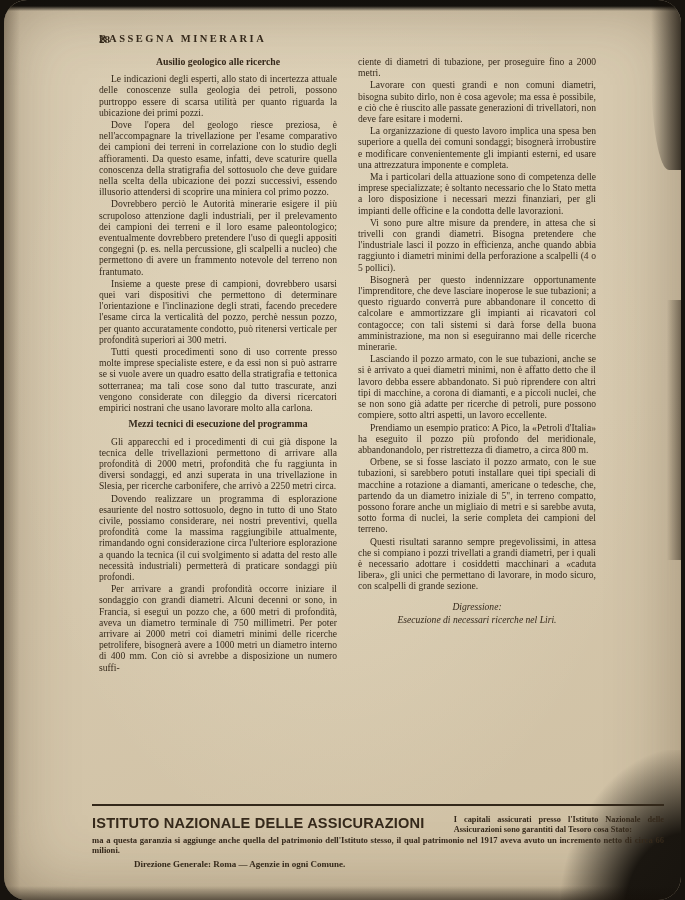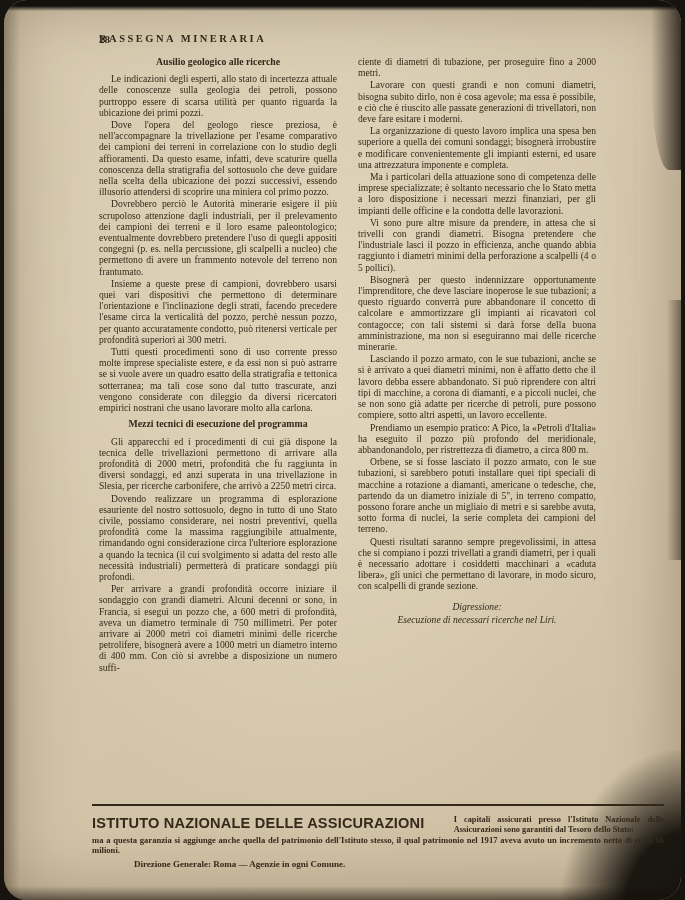--- a/index.html
+++ b/index.html
@@ -105,19 +105,19 @@
         <div class="dig-label">Digressione:</div>
         <div class="dig-title">Esecuzione di necessari ricerche nel Liri.</div>
       </div>
     </div>
 
   </div>
 
   <div class="ad">
     <div class="ad-row1">
       <div class="ad-title">ISTITUTO NAZIONALE DELLE ASSICURAZIONI</div>
-      <div class="ad-side">I capitali assicurati presso l'Istituto Nazionale delle Assicurazioni sono garantiti dal Tesoro dello Stato:</div>
+      <div class="ad-side">I capitali assicurati presso l'Istituto Nazionale delle Assicurazioni sono garantiti dal Tesoro cosa Stato:</div>
     </div>
     <div class="ad-body">ma a questa garanzia si aggiunge anche quella del patrimonio dell'Istituto stesso, il qual patrimonio nel 1917 aveva avuto un incremento netto di circa 66 milioni.</div>
     <div class="ad-footer">Direzione Generale: Roma — Agenzie in ogni Comune.</div>
   </div>
 
 </div>
 
 </body></html>

